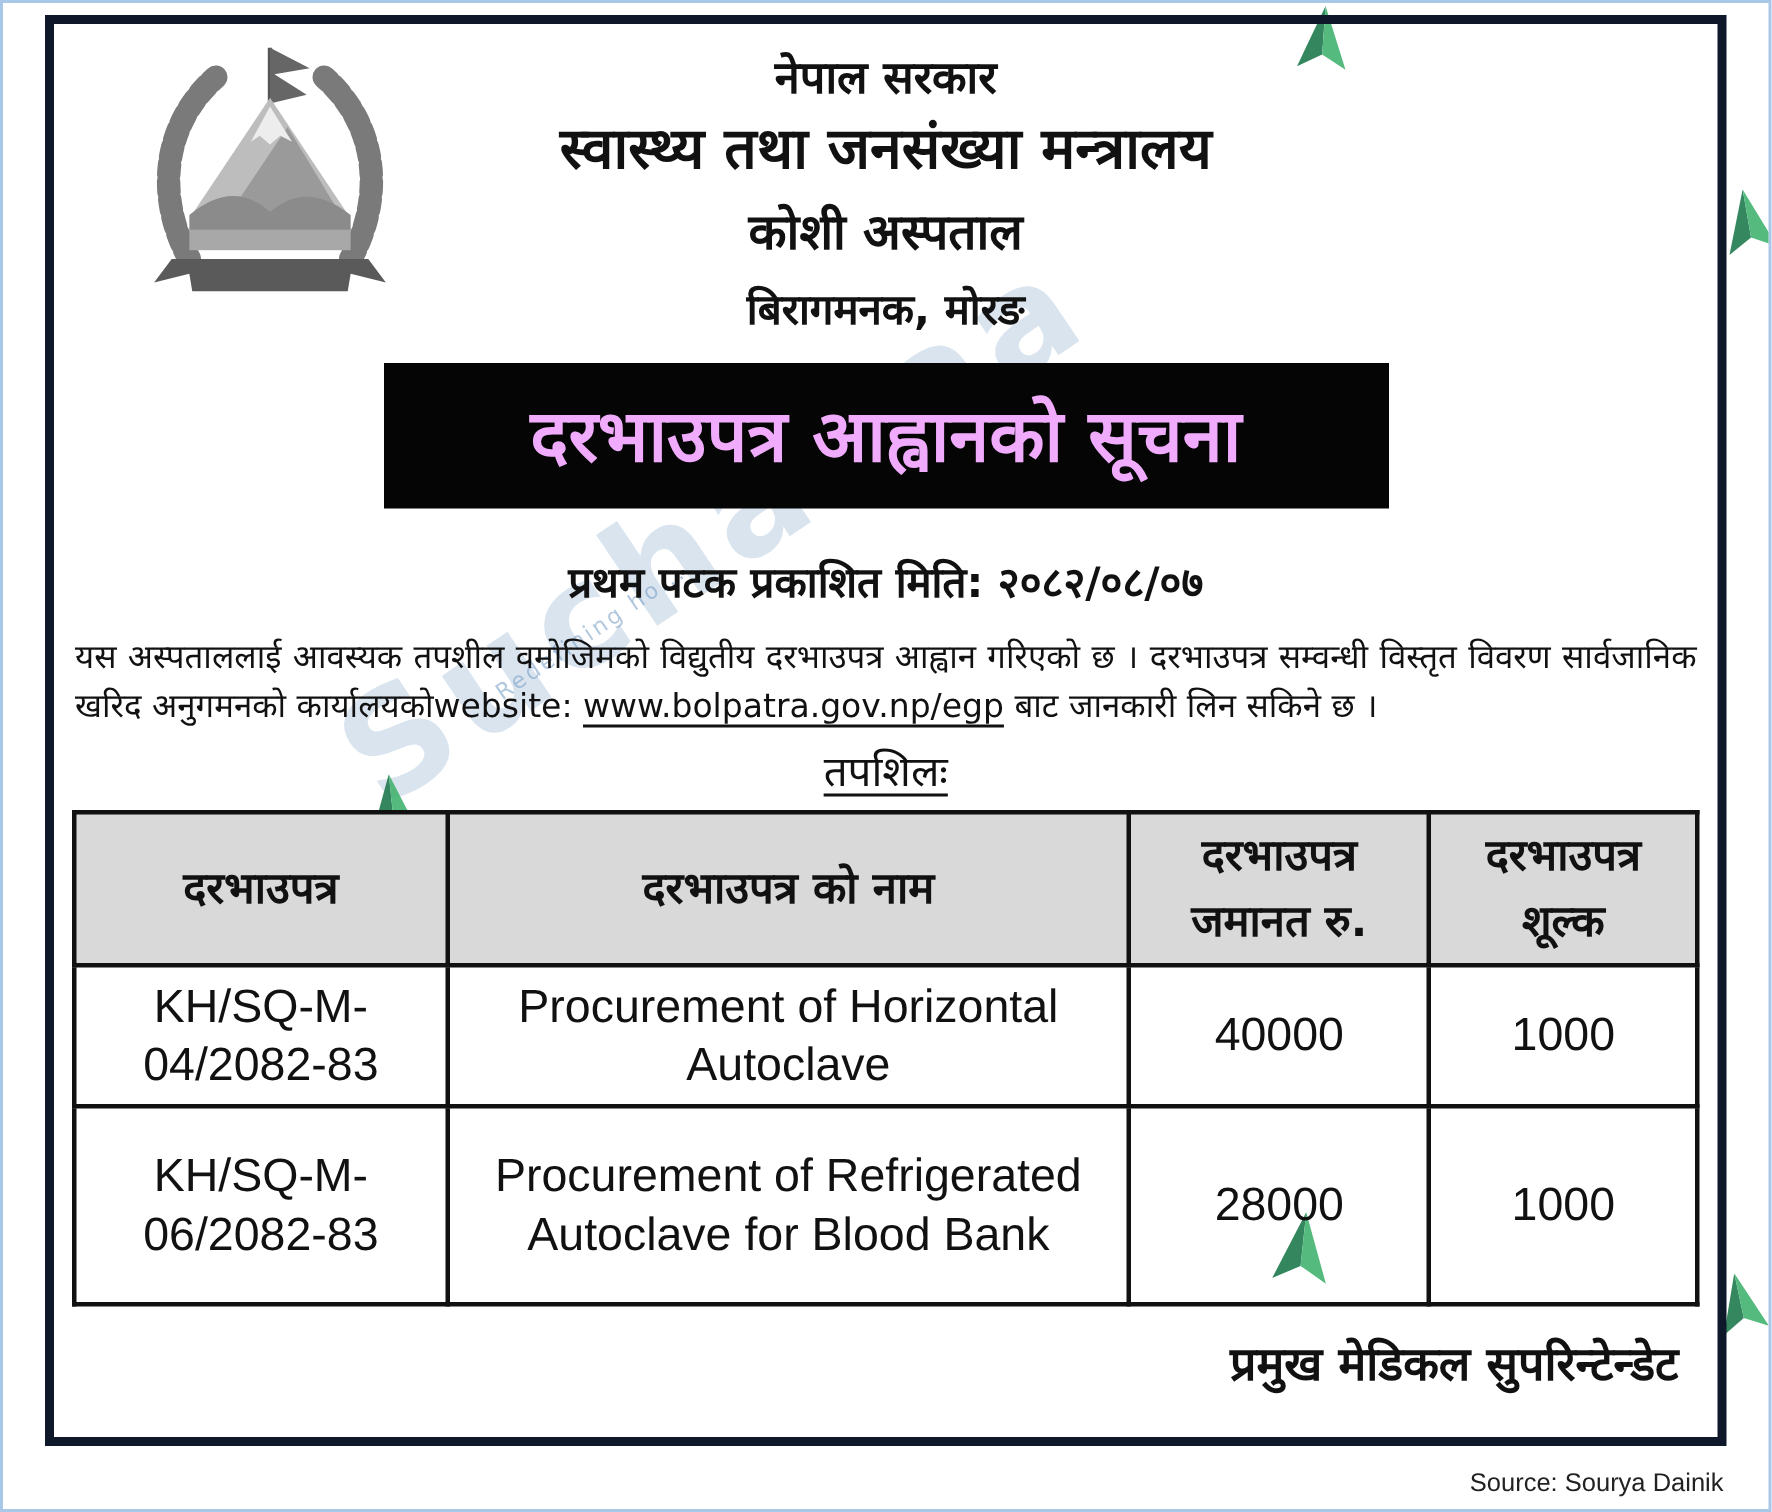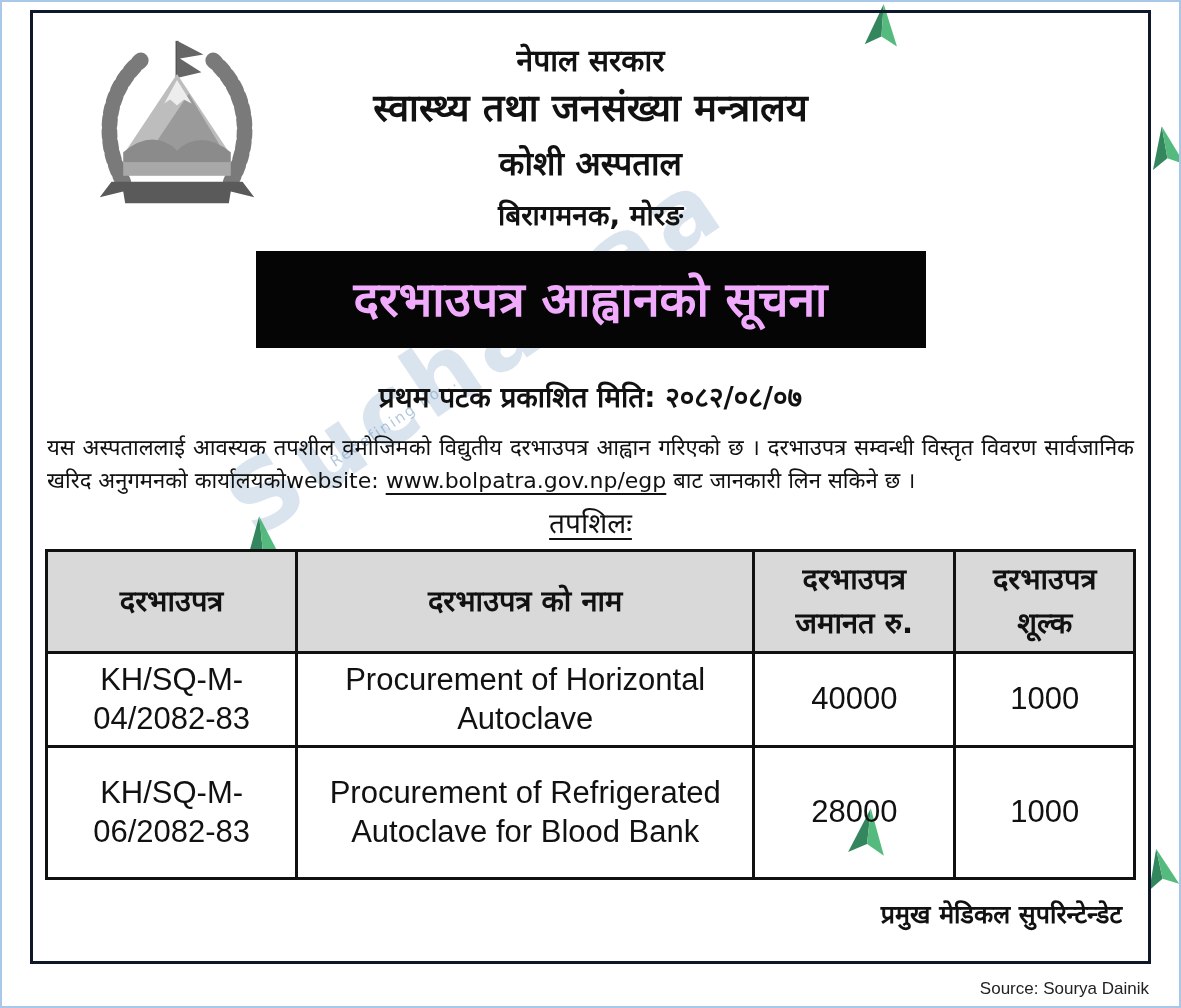--- a/index.html
+++ b/index.html
@@ -30,21 +30,21 @@
   .wm-arrow { position:absolute; opacity:.9; }
   .wm-arrow.a1 { left:862px;  top:2px;   transform:rotate(4deg); }
   .wm-arrow.a2 { left:1146px; top:124px; transform:rotate(-10deg); }
   .wm-arrow.a3 { left:240px;  top:514px; transform:rotate(-6deg); }
   .wm-arrow.a4 { left:846px;  top:806px; transform:rotate(6deg); }
   .wm-arrow.a5 { left:1142px; top:846px; transform:rotate(-12deg); }
 
   
   .frame {
     position:absolute; top:8px; left:28px; right:28px; bottom:42px;
-    border:3px solid #0f172a; z-index:2; padding:12px 12px;
+    border:6px solid #0f172a; z-index:2; padding:0 12px;
   }
 
   .header-block { position:relative; text-align:center; padding-top:14px; }
   .emblem { position:absolute; left:48px; top:10px; }
   .gov-line   { font-size:30px; font-weight:bold; }
   .ministry   { font-size:38px; font-weight:bold; }
   .hospital   { font-size:33px; font-weight:bold; margin-top:8px;text-align:center; }
   .location   { font-size:28px; font-weight:bold; margin-top:10px; }
 
   .banner {
@@ -84,21 +84,21 @@
   tr.r1 td { height:94px; }
   tr.r2 td { height:132px; }
   .col-id  { width:23%; }
   .col-nm  { width:42%; }
   .col-dep { width:18.5%; }
   .col-fee { width:16.5%; }
   td.id-cell { text-align:left; padding-left:24px; }
 
   .signature {
     text-align:right; margin:16px 14px 0 0;
-    font-size:25px; font-weight:600;
+    font-size:31px; font-weight:600;
   }
 
   .source-credit {
     position:absolute; right:30px; bottom:7px; z-index:2;
     font-family:"Liberation Sans",sans-serif;
     font-size:17px; color:#222;
   }
 </style>
 </head>
 <body>

